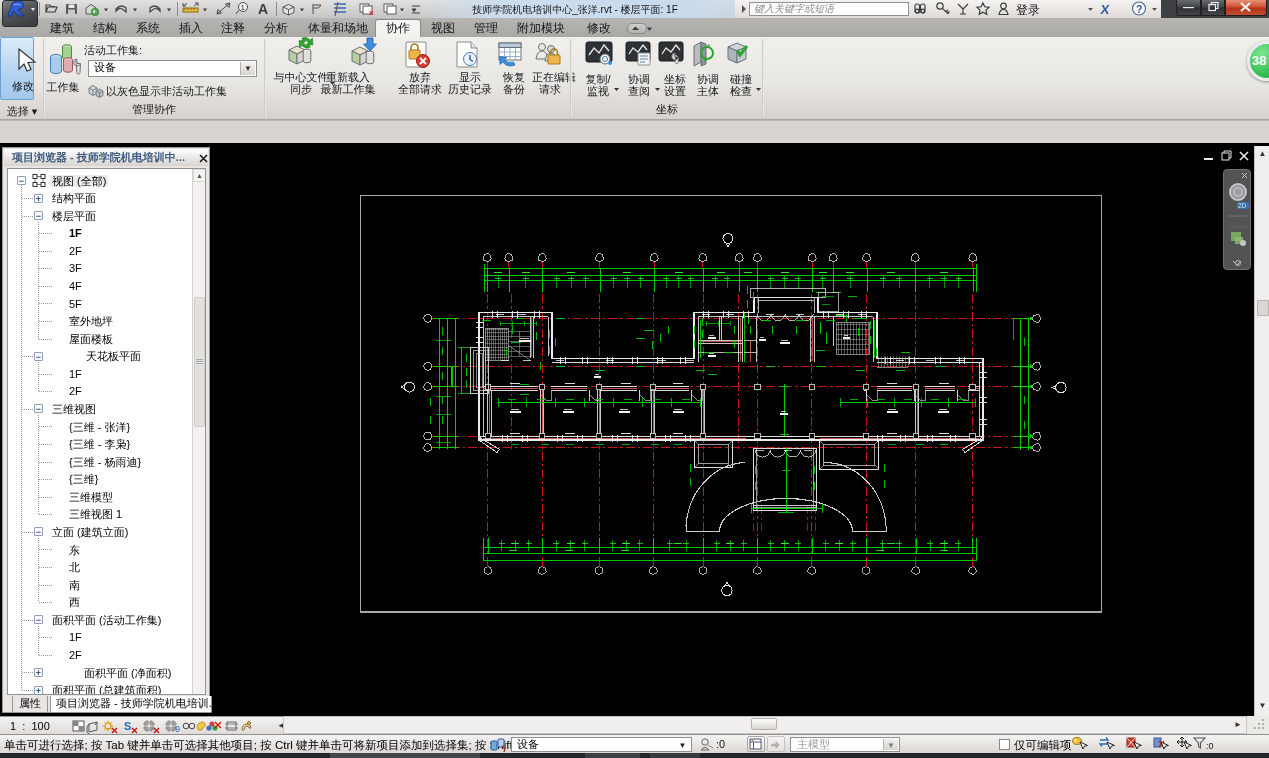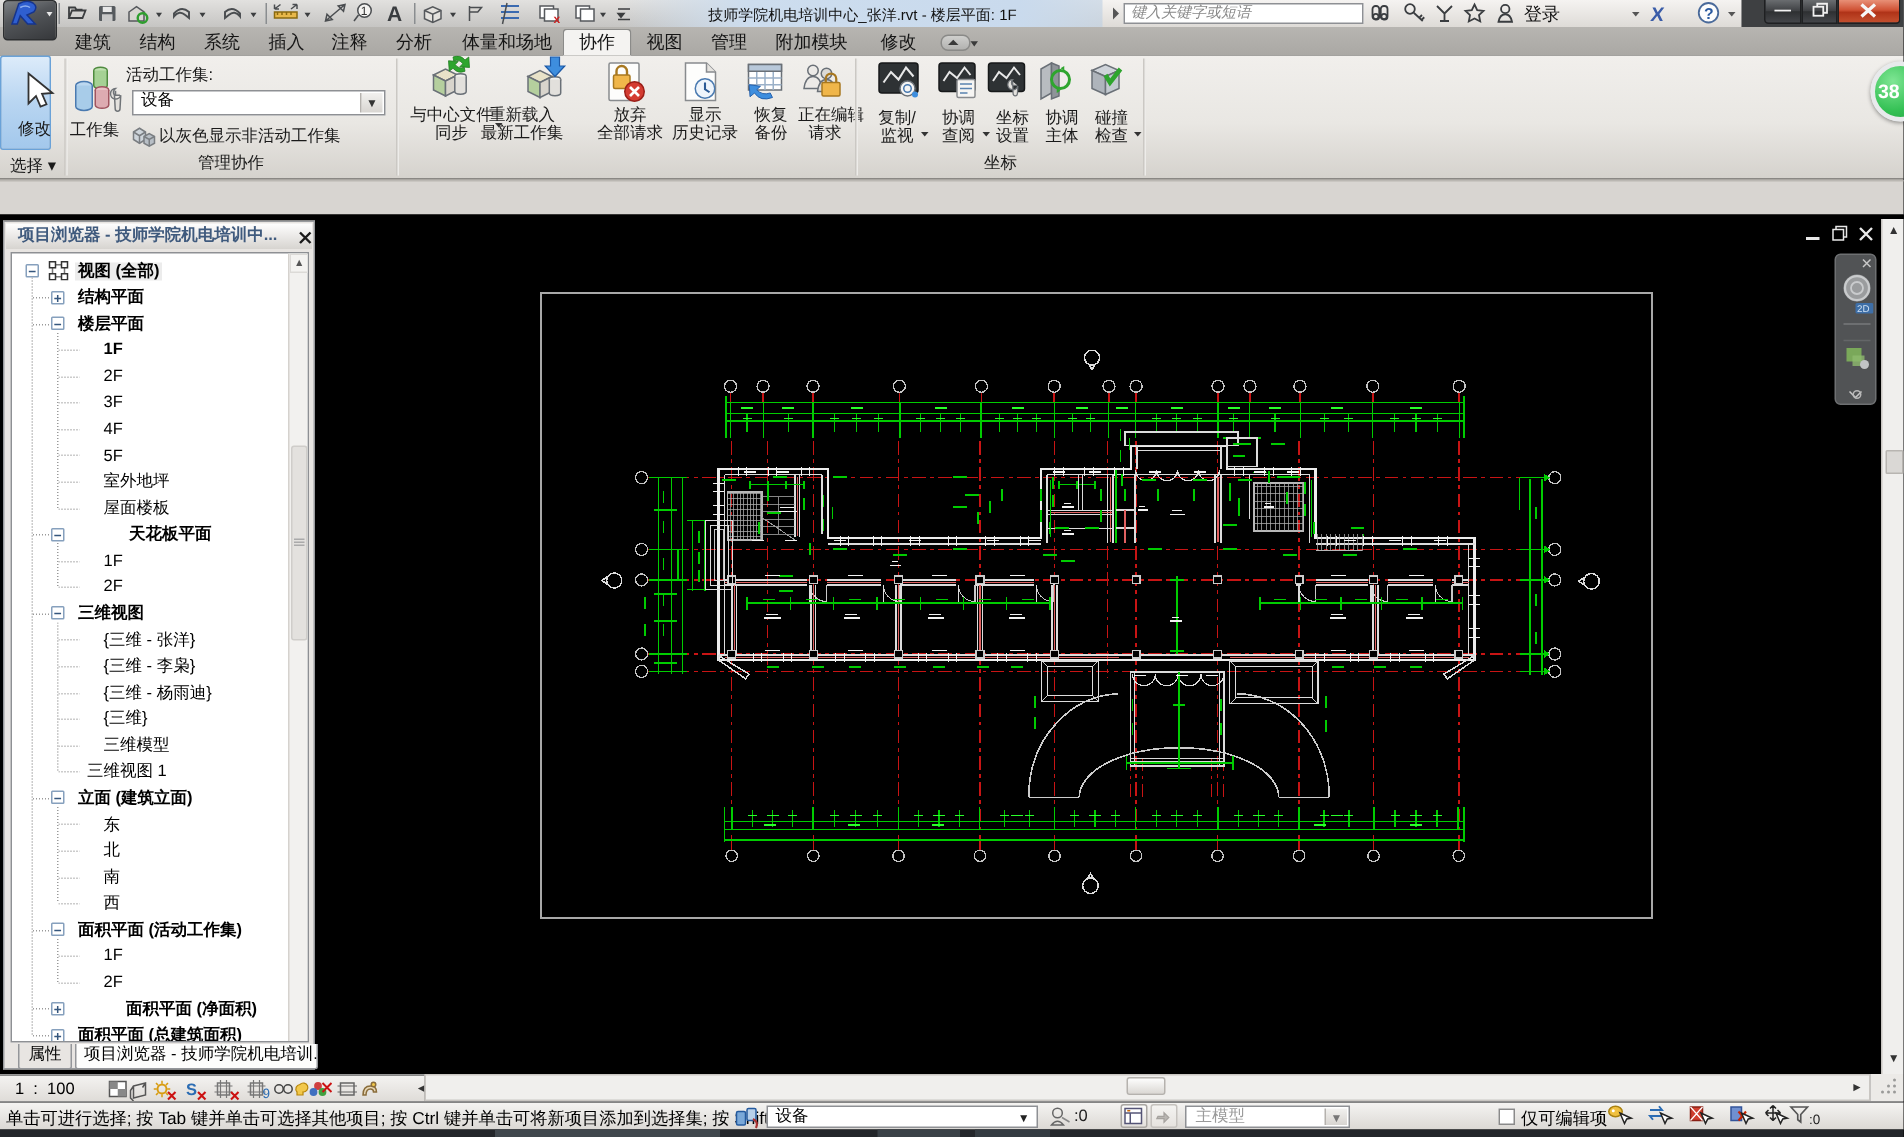--- a/index.html
+++ b/index.html
@@ -26,21 +26,21 @@
 .panlabel{position:absolute;top:67px;height:14px;font-size:11px;color:#444;text-align:center;line-height:14px;width:100%;}
 .rbtext{position:absolute;font-size:11px;color:#1a1a1a;text-align:center;line-height:11.5px;white-space:nowrap;}
 #modbtn{left:6px;top:3px;width:34px;height:63px;border:1px solid #6aa2d8;border-radius:2px;background:linear-gradient(180deg,#dcebfa,#b8d5f1 50%,#a3c8ec);}
 #substrip{left:0;top:120px;width:1269px;height:23px;background:#d8d5d1;border-top:1px solid #bab7b2;}
 #main{left:0;top:143px;width:1269px;height:573px;background:#000;}
 
 #browser{left:2px;top:147px;width:208px;height:566px;background:#e8e5e2;border:1px solid #999b9e;z-index:10;}
 #btitle{position:absolute;left:1px;top:1px;width:204px;height:17px;background:linear-gradient(180deg,#fefefe,#d7d4d0);
 font-size:11px;font-weight:bold;color:#3f5a7d;line-height:17px;padding-left:8px;}
 #btree{position:absolute;left:4px;top:20px;width:199px;height:527px;background:#fff;border:1px solid #8e9094;overflow:hidden;}
-.trow{position:absolute;font-size:11px;color:#000;white-space:nowrap;line-height:12px;font-weight:bold;}
+.trow{position:absolute;font-size:11px;color:#000;white-space:nowrap;line-height:12px;}
 .tog{position:absolute;width:9px;height:9px;border:1px solid #86a0bd;background:#fff;border-radius:1px;}
 .tog span{position:absolute;left:0;top:-3px;width:7px;font-size:9px;line-height:14px;color:#35567d;text-align:center;font-weight:bold;display:block;}
 .vconn{position:absolute;width:1px;background-image:linear-gradient(#999 1px,transparent 1px);background-size:1px 2px;}
 .hconn{position:absolute;height:1px;background-image:linear-gradient(90deg,#999 1px,transparent 1px);background-size:2px 1px;}
 #bscroll{position:absolute;right:0;top:0;width:13px;height:525px;background:#f2f1ef;border-left:1px solid #d5d2ce;}
 #btabs{position:absolute;left:2px;top:548px;height:17px;font-size:11px;}
 
 #vcb{left:0;top:716px;width:283px;height:18px;background:linear-gradient(180deg,#f4f3f1,#dfdcd8);border-top:1px solid #979797;font-size:11px;}
 #hscroll{left:283px;top:716px;width:964px;height:18px;background:#f0efed;border:1px solid #c9c6c2;}
 #vscroll{left:1254px;top:146px;width:15px;height:570px;background:#f0efed;border-left:1px solid #c9c6c2;}
@@ -1345,21 +1345,21 @@
 <div class="trow" style="left:61px;top:216.3px;font-weight:normal;">2F</div>
 <div class="trow" style="left:44px;top:233.9px;">三维视图</div>
 <div class="tog" style="left:26px;top:235.4px;">
         <span>−</span>
       </div>
 <div class="trow" style="left:61px;top:251.5px;font-weight:normal;">{三维 - 张洋}</div>
 <div class="trow" style="left:61px;top:269.1px;font-weight:normal;">{三维 - 李枭}</div>
 <div class="trow" style="left:61px;top:286.6px;font-weight:normal;">{三维 - 杨雨迪}</div>
 <div class="trow" style="left:61px;top:304.2px;font-weight:normal;">{三维}</div>
 <div class="trow" style="left:61px;top:321.8px;font-weight:normal;">三维模型</div>
-<div class="trow" style="left:50px;top:339.3px;font-weight:normal;">三维视图 1</div>
+<div class="trow" style="left:61px;top:339.3px;font-weight:normal;">三维视图 1</div>
 <div class="trow" style="left:44px;top:356.9px;">立面 (建筑立面)</div>
 <div class="tog" style="left:26px;top:358.4px;">
         <span>−</span>
       </div>
 <div class="trow" style="left:61px;top:374.5px;font-weight:normal;">东</div>
 <div class="trow" style="left:61px;top:392.0px;font-weight:normal;">北</div>
 <div class="trow" style="left:61px;top:409.6px;font-weight:normal;">南</div>
 <div class="trow" style="left:61px;top:427.2px;font-weight:normal;">西</div>
 <div class="trow" style="left:44px;top:444.8px;">面积平面 (活动工作集)</div>
 <div class="tog" style="left:26px;top:446.2px;">

